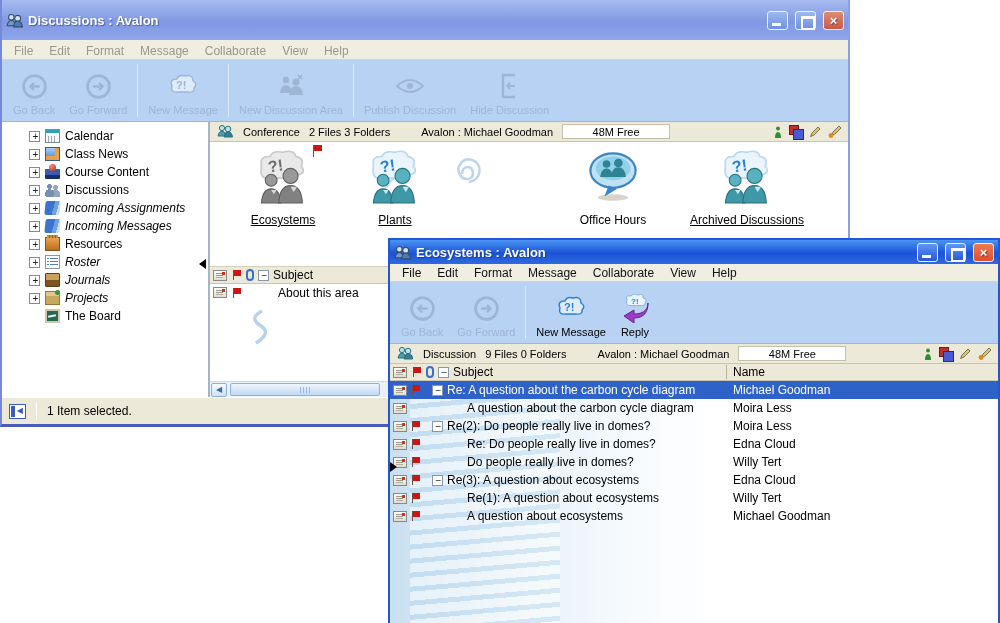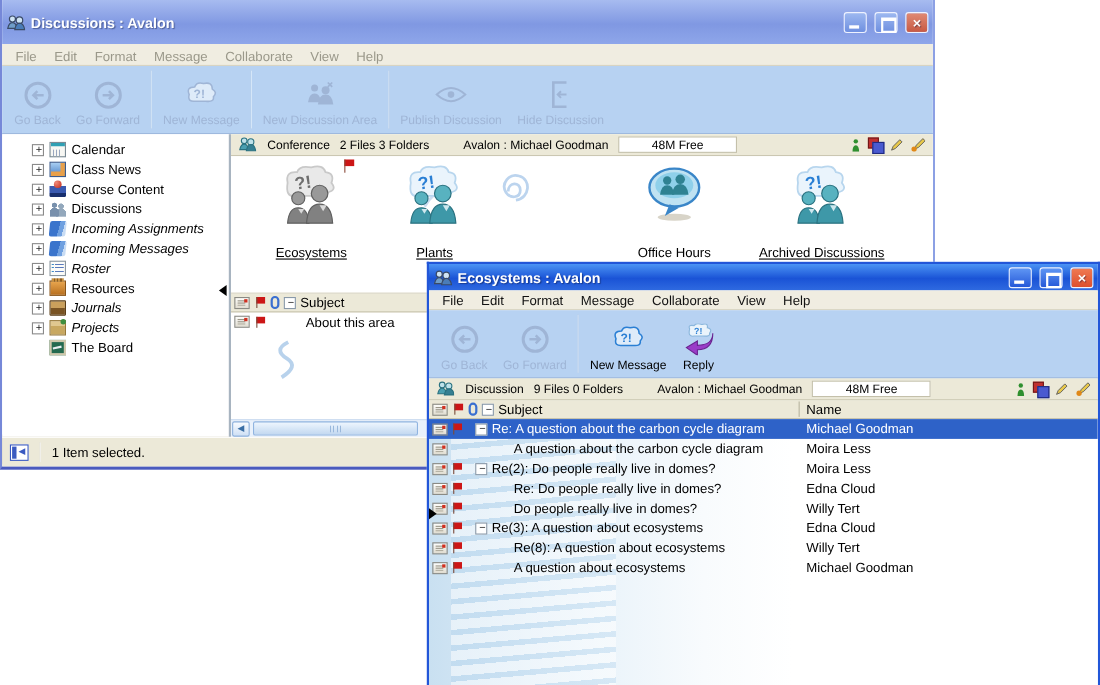--- a/index.html
+++ b/index.html
@@ -85,21 +85,21 @@
   .hdr-icons{display:flex;gap:7px;align-items:center}
   .ic-windows{width:13px;height:13px;position:relative}
   .ic-windows::before{content:"";position:absolute;left:0;top:0;width:8px;height:8px;background:#c03030;border:1px solid #701818}
   .ic-windows::after{content:"";position:absolute;left:4px;top:4px;width:9px;height:9px;background:#4a5ad0;border:1px solid #202a80}
 
   
   .deskarea{height:125px;position:relative;border-bottom:1px solid #d4d0bc;background:#fff;flex:none}
   .desk-icon{position:absolute;top:7px;width:130px;display:flex;flex-direction:column;align-items:center;font-size:12px}
   .desk-icon .art{width:56px;height:56px;position:relative}
   .desk-icon.gray .art{filter:grayscale(1) brightness(.96)}
-  .desk-icon .dlabel{margin-top:18px;white-space:nowrap}
+  .desk-icon .dlabel{margin-top:8px;white-space:nowrap}
   .desk-icon .dlabel.u{text-decoration:underline}
   .desk-icon .dflag{position:absolute;left:calc(50% + 28px);top:-4px;width:12px;height:13px}
   .desk-icon .dflag::before{content:"";position:absolute;left:2px;top:0;width:9px;height:6px;background:var(--flag)}
   .desk-icon .dflag::after{content:"";position:absolute;left:2px;top:0;width:1px;height:12px;background:#8a4a3a}
   #deskarea .desk-icon:nth-of-type(1){left:8px}
   #deskarea .desk-icon:nth-of-type(2){left:120px}
   #deskarea .desk-icon:nth-of-type(3){left:338px}
   #deskarea .desk-icon:nth-of-type(4){left:462px;width:150px}
   .doodles{position:absolute;inset:0;pointer-events:none}
 
@@ -267,27 +267,27 @@
     <span class="ti ti-book"></span>
     <span class="tlabel it">Incoming Assignments</span>
   </div>
         <div class="tree-row lvl1">
     <span class="expand plus"></span>
     <span class="ti ti-book"></span>
     <span class="tlabel it">Incoming Messages</span>
   </div>
         <div class="tree-row lvl1">
     <span class="expand plus"></span>
+    <span class="ti ti-resources"></span>
+    <span class="tlabel">Resources</span>
+  </div>
+        <div class="tree-row lvl1">
+    <span class="expand plus"></span>
     <span class="ti ti-roster"></span>
     <span class="tlabel it">Roster</span>
-  </div>
-        <div class="tree-row lvl1">
-    <span class="expand plus"></span>
-    <span class="ti ti-resources"></span>
-    <span class="tlabel">Resources</span>
   </div>
         <div class="tree-row lvl1">
     <span class="expand plus"></span>
     <span class="ti ti-journals"></span>
     <span class="tlabel it">Journals</span>
   </div>
         <div class="tree-row lvl1">
     <span class="expand plus"></span>
     <span class="ti ti-projects"></span>
     <span class="tlabel it">Projects</span>
@@ -597,21 +597,21 @@
             <span class="stext">Re(3): A question about ecosystems</span>
           </span>
     <span class="name">Edna Cloud</span>
   </div>
         <div class="msg ind1">
     <span class="cell-ico">
             <span class="env"></span>
             <span class="flg"></span>
           </span>
     <span class="subj">
-            <span class="stext">Re(8): A question about ecosystems</span>
+            <span class="stext">Re(1): A question about ecosystems</span>
           </span>
     <span class="name">Willy Tert</span>
   </div>
         <div class="msg ind1">
     <span class="cell-ico">
             <span class="env"></span>
             <span class="flg"></span>
           </span>
     <span class="subj">
             <span class="stext">A question about ecosystems</span>

